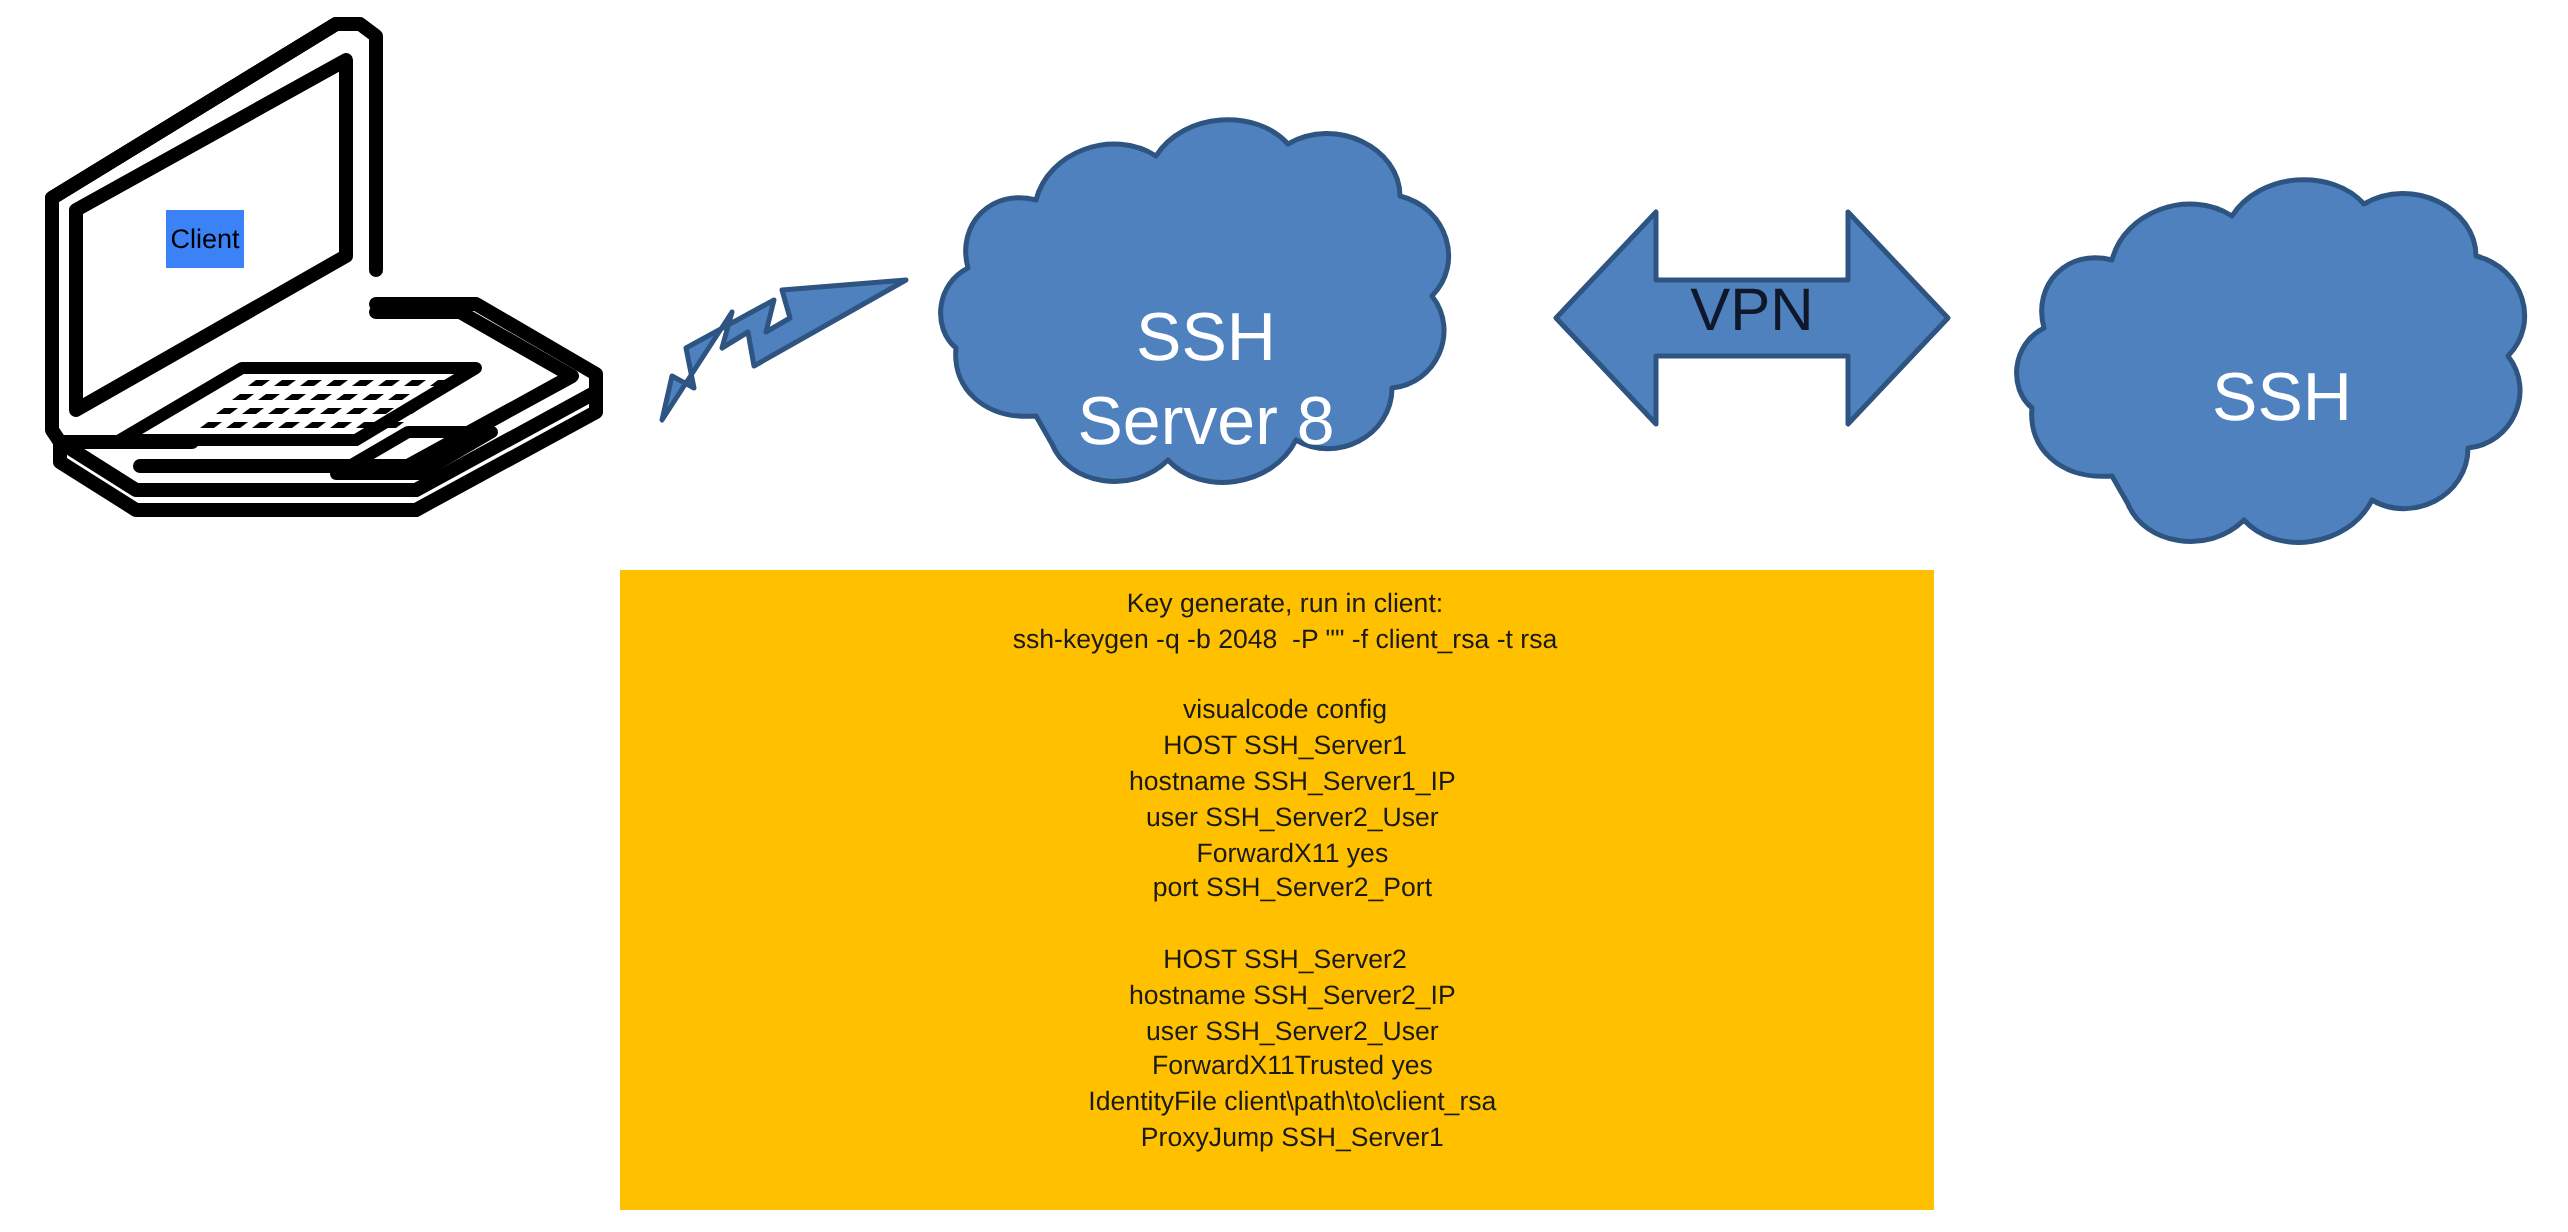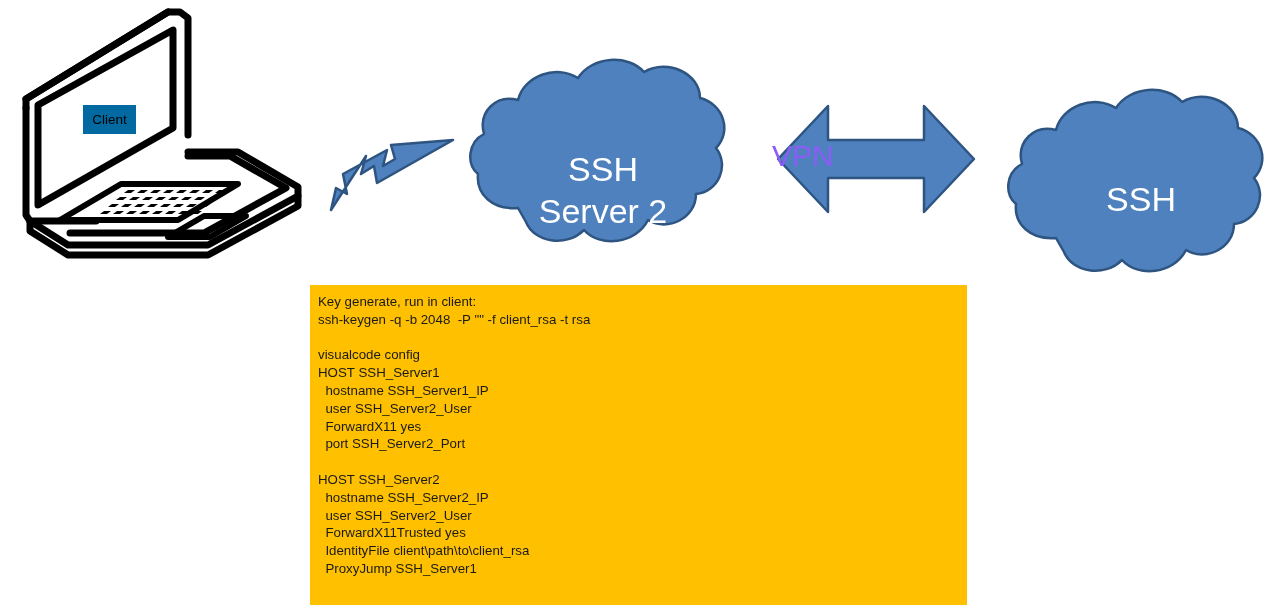--- a/index.html
+++ b/index.html
@@ -23,23 +23,23 @@
     position: absolute;
     left: 8px;
     top: 0px;
     width: 300px;
     height: 290px;
   }
   #client-badge {
     position: absolute;
     left: 83px;
     top: 105px;
-    width: 53px;
+    width: 39px;
     height: 29px;
-    background: #0369a1;
+    background: #3b82f6;
     display: flex;
     align-items: center;
     justify-content: center;
     font-size: 13.5px;
     color: #000000;
     line-height: 1;
   }
 
   
   #bolt {
@@ -75,37 +75,38 @@
     left: 772px;
     top: 100px;
     width: 208px;
     height: 118px;
   }
   #vpn-label {
     position: absolute;
     left: 772px;
     top: 138px;
     width: 208px;
-    text-align: left;
-    color: #8b5cf6;
+    text-align: center;
+    color: #0f172a;
     font-size: 30px;
     line-height: 36px;
     pointer-events: none;
   }
 
   
   #config-panel {
     position: absolute;
     left: 310px;
     top: 285px;
     width: 657px;
     height: 320px;
     background: #FFC000;
     box-sizing: border-box;
     padding: 8px 0 0 8px;
+    text-align: center;
   }
   #config-lines {
     font-size: 13.3px;
     line-height: 17.8px;
     color: #1a1a1a;
     white-space: pre;
   }
   .cfg-line { height: 17.8px; }
   .cfg-blank { height: 17.8px; }
 </style>
@@ -209,21 +210,21 @@
                C 206 8, 238 24, 238 48
                C 262 54, 270 82, 254 98
                C 268 116, 256 142, 234 144
                C 234 168, 206 182, 186 170
                C 174 194, 138 198, 122 180
                C 104 198, 72 192, 64 172
                Z" fill="#4E81BD" stroke="#2E5481" stroke-width="2.5" stroke-linejoin="round"></path>
     </svg>
     <div class="cloud-label">
       <div>SSH</div>
-      <div>Server 2</div>
+      <div>Server 8</div>
     </div>
   </div>
 
   <svg id="vpn-arrow" viewBox="0 0 208 118">
     <polygon points="56,6 56,40 152,40 152,6 202,59 152,112 152,78 56,78 56,112 6,59" fill="#4E81BD" stroke="#2E5481" stroke-width="2.5" stroke-linejoin="round"></polygon>
   </svg>
   <div id="vpn-label">VPN</div>
 
   <div id="cloud2" class="cloud">
     <svg viewBox="0 0 282 212" width="282" height="212">

